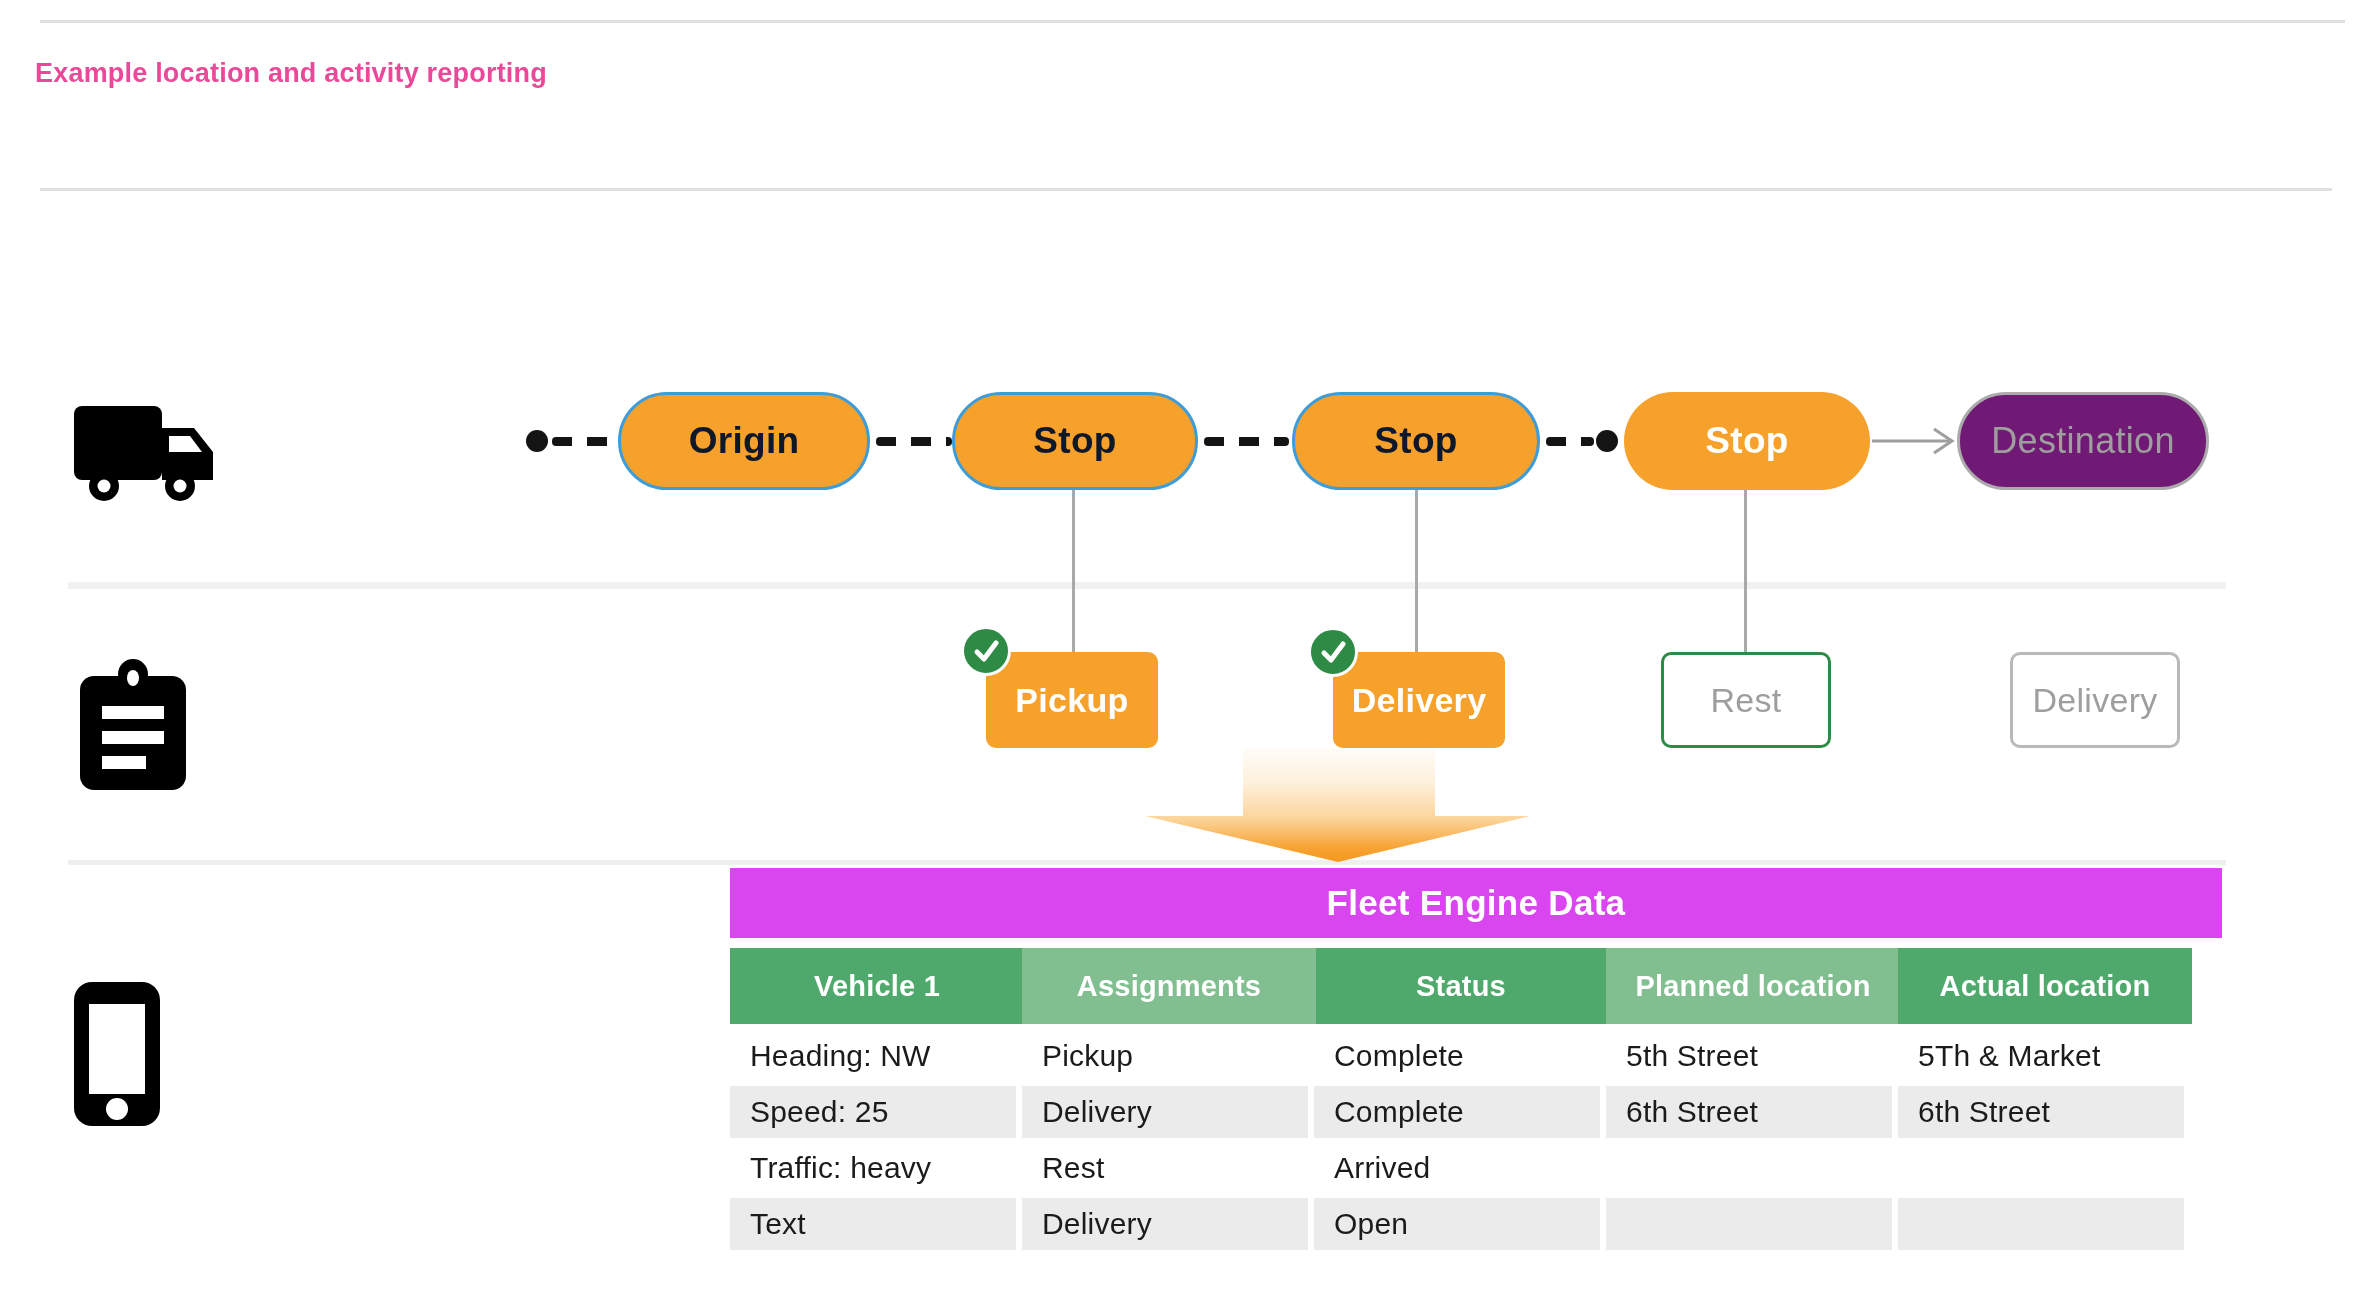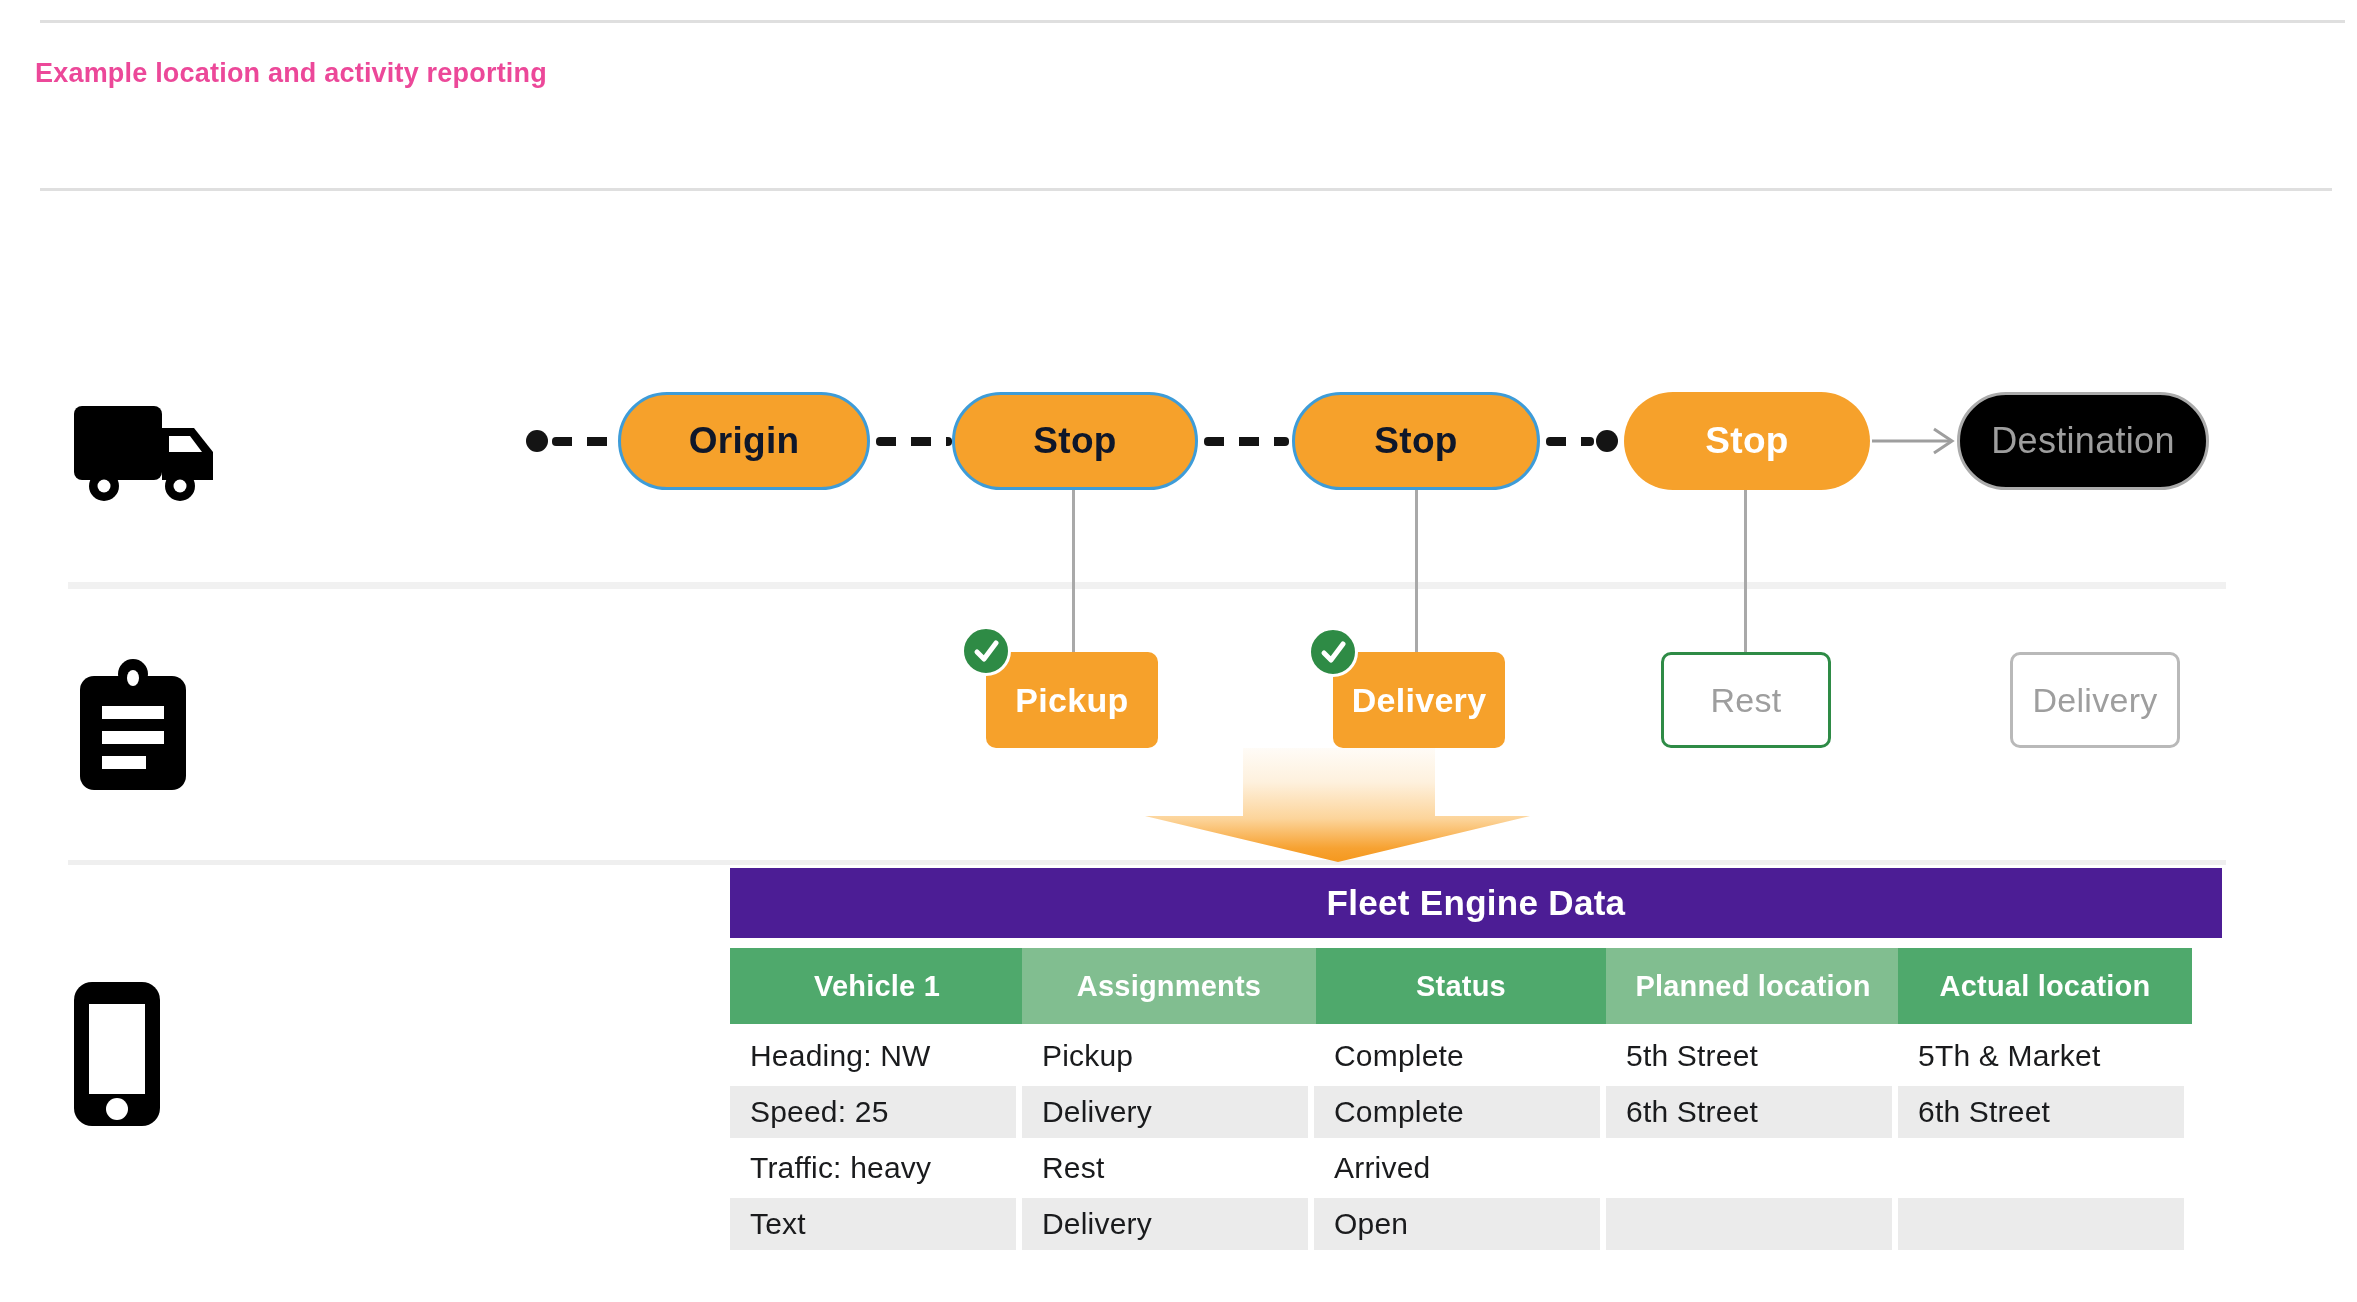--- a/index.html
+++ b/index.html
@@ -12,21 +12,21 @@
   .divider{position:absolute;background:#f1f1f1;}
   .page-title{position:absolute;left:35px;top:58px;font-size:27px;font-weight:700;letter-spacing:0.2px;color:#ec4899;}
   
   .pill{
     position:absolute;top:392px;height:98px;border-radius:49px;
     display:flex;align-items:center;justify-content:center;
     font-size:37px;font-weight:600;letter-spacing:0.3px;box-sizing:border-box;
   }
   .pill.filled{background:#f6a12b;border:3px solid #3e9cd8;color:#0f172a;}
   .pill.filled-plain{background:#f6a12b;border:none;color:#ffffff;}
-  .pill.outline{background:#000000;border:3px solid #ababab;color:#9e9e9e;font-weight:400;}
+  .pill.outline{background:#701a75;border:3px solid #ababab;color:#9e9e9e;font-weight:400;}
   .dash{
     position:absolute;top:437px;height:9px;border-radius:4px;
     background:repeating-linear-gradient(90deg,#141414 0 20px,transparent 20px 35px);
   }
   .dot{position:absolute;width:22px;height:22px;border-radius:50%;background:#141414;top:430px;}
   .dropline{position:absolute;width:3px;background:#a9a9a9;top:490px;height:162px;}
   
   .act{
     position:absolute;top:652px;height:96px;border-radius:10px;box-sizing:border-box;
     display:flex;align-items:center;justify-content:center;
@@ -45,21 +45,21 @@
     background:linear-gradient(180deg,
       rgba(249,166,45,0.04) 0%,
       rgba(249,166,45,0.16) 30%,
       rgba(249,166,45,0.48) 62%,
       rgba(246,154,32,0.92) 88%,
       #f5981e 100%);
     clip-path:polygon(98px 0,290px 0,290px 68px,385px 68px,193px 114px,0 68px,98px 68px);
   }
   
   .fe-bar{
-    position:absolute;left:730px;top:868px;width:1492px;height:70px;background:#4c1d95;
+    position:absolute;left:730px;top:868px;width:1492px;height:70px;background:#d946ef;
     display:flex;align-items:center;justify-content:center;
     color:#ffffff;font-size:35px;font-weight:700;letter-spacing:0.3px;
   }
   .th{
     position:absolute;top:948px;height:76px;width:294px;
     display:flex;align-items:center;justify-content:center;
     color:#ffffff;font-size:29px;font-weight:700;letter-spacing:0.2px;
   }
   .th.mid{background:#4fa96c;}
   .th.lite{background:#81be90;}

